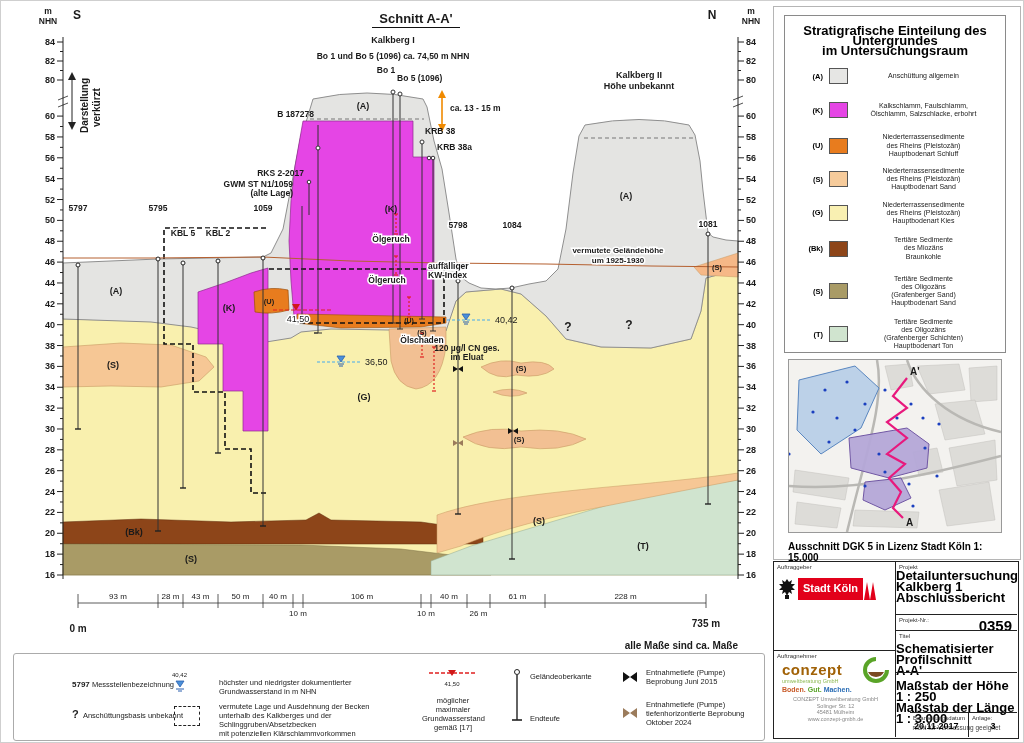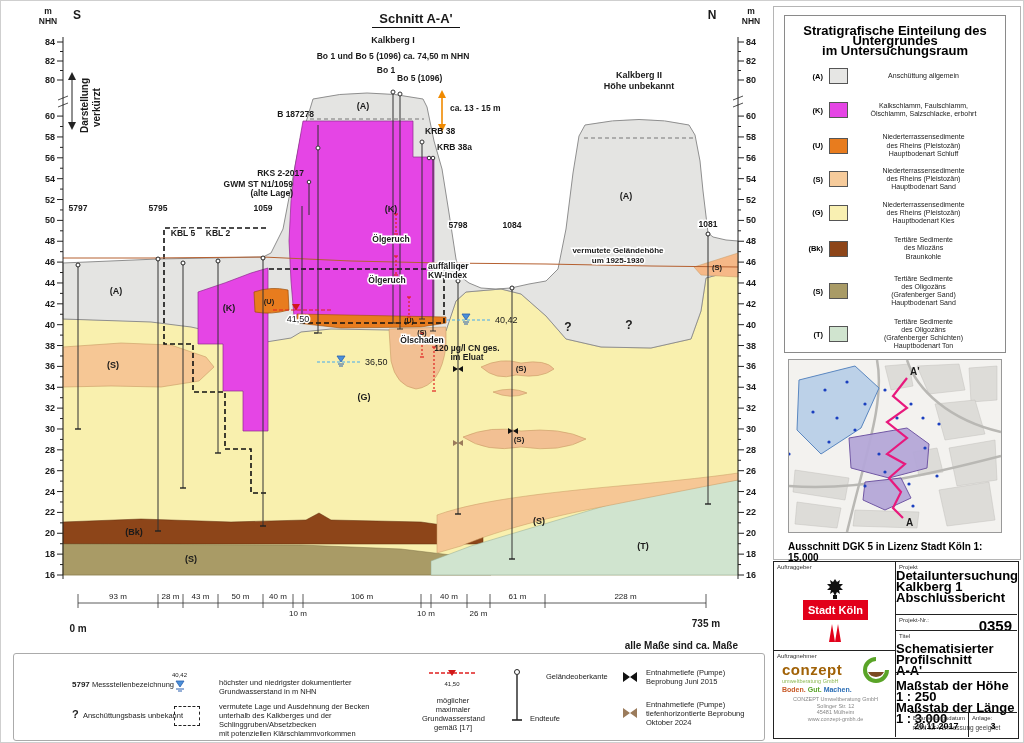--- a/index.html
+++ b/index.html
@@ -600,21 +600,21 @@
         <text x="117" y="166" font-size="10" font-weight="bold" fill="#111">A</text>
       </svg>
       <div class="map-caption">Ausschnitt DGK 5 in Lizenz Stadt Köln 1: 15.000</div>
     </div>
   </div>
 
   <div id="titleblock">
 
     <div class="tb-cell" style="left:0;top:0;width:122px;height:88px;border-right-width:1px;">
       <div class="tb-label">Auftraggeber</div>
-      <div style="display:flex;align-items:center;margin:8px 4px 0 4px;flex-direction:column;">
+      <div style="display:flex;margin:8px 4px 0 4px;">
         <svg width="18" height="22" viewBox="0 0 18 22">
           <path fill="#111" d="M9,1 L11,4 L14,2 L13,6 L17,6 L14,9 L17,12 L13,12 L14,16 L11,14 L9,18 L7,14 L4,16 L5,12 L1,12 L4,9 L1,6 L5,6 L4,2 L7,4 Z"></path>
           <rect x="7" y="17" width="4" height="4" fill="#111"></rect>
         </svg>
         <div style="background:#e2001a;color:#fff;font-weight:bold;font-size:11px;padding:4px 5px;margin-left:2px;white-space:nowrap;">Stadt Köln</div>
         <svg width="14" height="22" viewBox="0 0 14 22">
           <path fill="#e2001a" d="M1,22 L4,4 L7,22 Z M7,22 L10,4 L13,22 Z"></path>
         </svg>
       </div>
     </div>
@@ -714,21 +714,21 @@
       <div>möglicher maximaler</div>
       <div>Grundwasserstand</div>
       <div>gemäß [17]</div>
     </div>
 
     <svg class="bl" style="left:497px;top:14px;" width="12" height="58" viewBox="0 0 12 58">
       <circle cx="6" cy="4" r="2.5" fill="#fff" stroke="#222"></circle>
       <line x1="6" y1="7" x2="6" y2="52" stroke="#222" stroke-width="1.4"></line>
       <line x1="1" y1="52" x2="11" y2="52" stroke="#222" stroke-width="1.6"></line>
     </svg>
-    <div class="bl" style="left:532px;top:18px;">Geländeoberkante</div>
+    <div class="bl" style="left:516px;top:18px;">Geländeoberkante</div>
     <div class="bl" style="left:516px;top:60px;">Endteufe</div>
 
     <svg class="bl" style="left:608px;top:18px;" width="16" height="10" viewBox="0 0 16 10">
       <path d="M1,0 L1,10 L8,5 Z M15,0 L15,10 L8,5 Z" fill="#111"></path>
     </svg>
     <div class="bl" style="left:632px;top:14px;">
       <div>Entnahmetiefe (Pumpe)</div>
       <div>Beprobung Juni 2015</div>
     </div>
     <svg class="bl" style="left:608px;top:54px;" width="16" height="10" viewBox="0 0 16 10">

